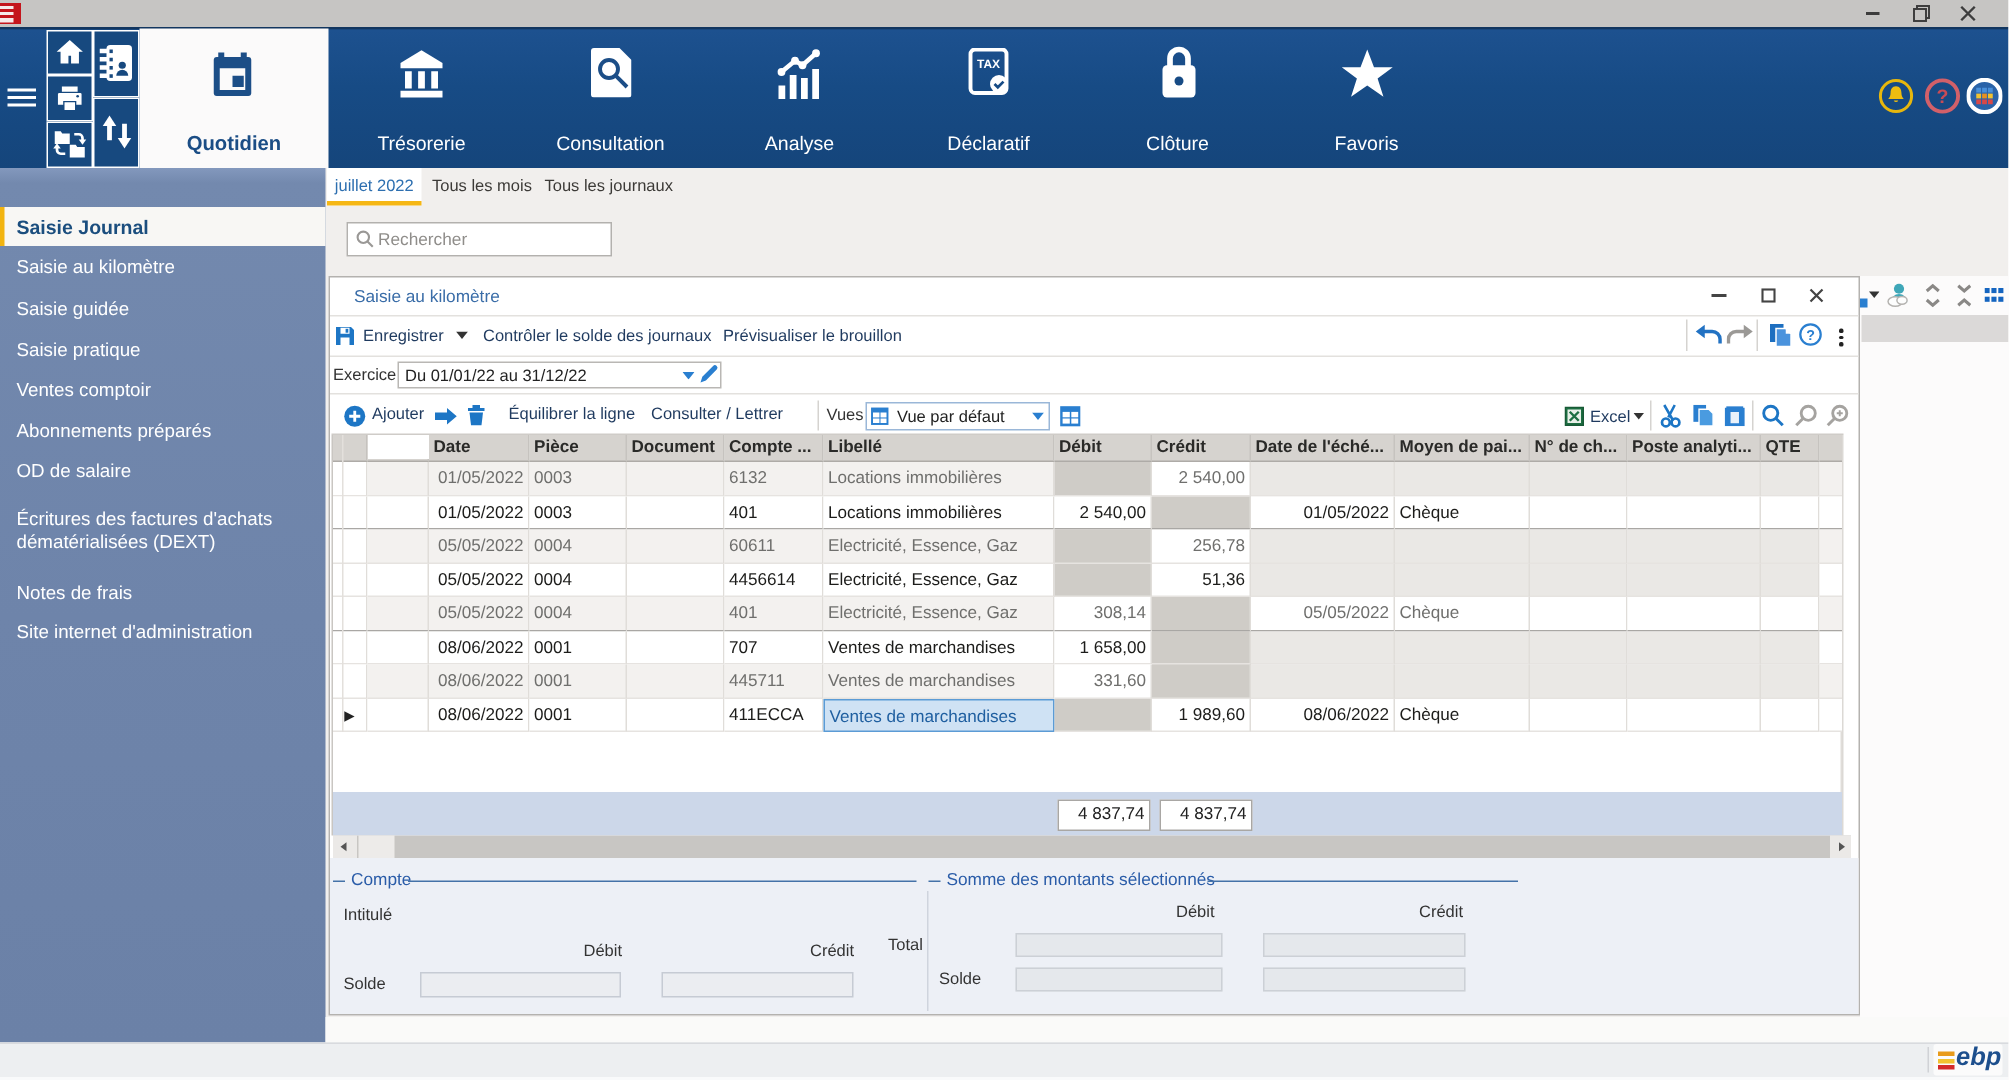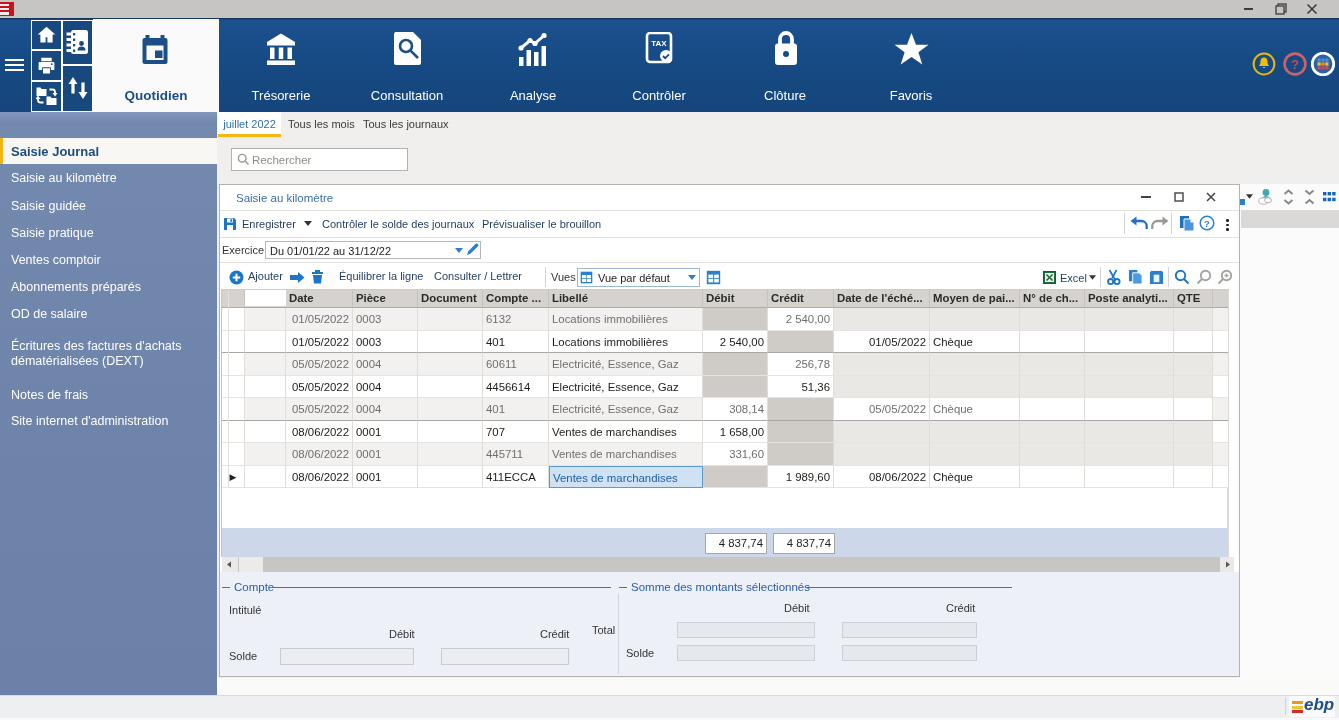--- a/index.html
+++ b/index.html
@@ -124,21 +124,21 @@
       <circle cx="17" cy="12.5" r="2.6" fill="#fff"></circle>
       <circle cx="26" cy="4.5" r="2.6" fill="#fff"></circle>
     </svg>
 <div class="rlab" style="left:470px;top:88px;">Analyse</div>
 <svg class="abs" style="left:644px;top:32px" width="32" height="34" viewBox="0 0 32 34">
       <rect x="3" y="1" width="24" height="29" rx="3" fill="none" stroke="#fff" stroke-width="2.6"></rect>
       <text x="15" y="13.5" font-size="8" font-weight="bold" fill="#fff" text-anchor="middle" font-family="Liberation Sans">TAX</text>
       <circle cx="22" cy="24" r="6" fill="#fff"></circle>
       <path d="M19 24 l2.2 2.2 L25 22.4" stroke="#174b85" stroke-width="1.8" fill="none"></path>
     </svg>
-<div class="rlab" style="left:596px;top:88px;">Contrôler</div>
+<div class="rlab" style="left:596px;top:88px;">Déclaratif</div>
 <svg class="abs" style="left:772px;top:30px" width="28" height="36" viewBox="0 0 28 36">
       <path d="M8 14.5 v-5.5 a6 6 0 0 1 12 0 v5.5" fill="none" stroke="#fff" stroke-width="3.8"></path>
       <rect x="3" y="13.5" width="22" height="21.5" rx="3" fill="#fff"></rect>
       <circle cx="14" cy="24" r="3" fill="#174b85"></circle>
     </svg>
 <div class="rlab" style="left:722px;top:88px;">Clôture</div>
 <svg class="abs" style="left:893px;top:32px" width="37" height="35" viewBox="0 0 37 35">
       <path d="M18.5 1 L23 12.8 H35.5 L25.4 20.3 L29.3 32.5 L18.5 25 L7.7 32.5 L11.6 20.3 L1.5 12.8 H14 Z" fill="#fff"></path>
     </svg>
 <div class="rlab" style="left:848px;top:88px;">Favoris</div>

